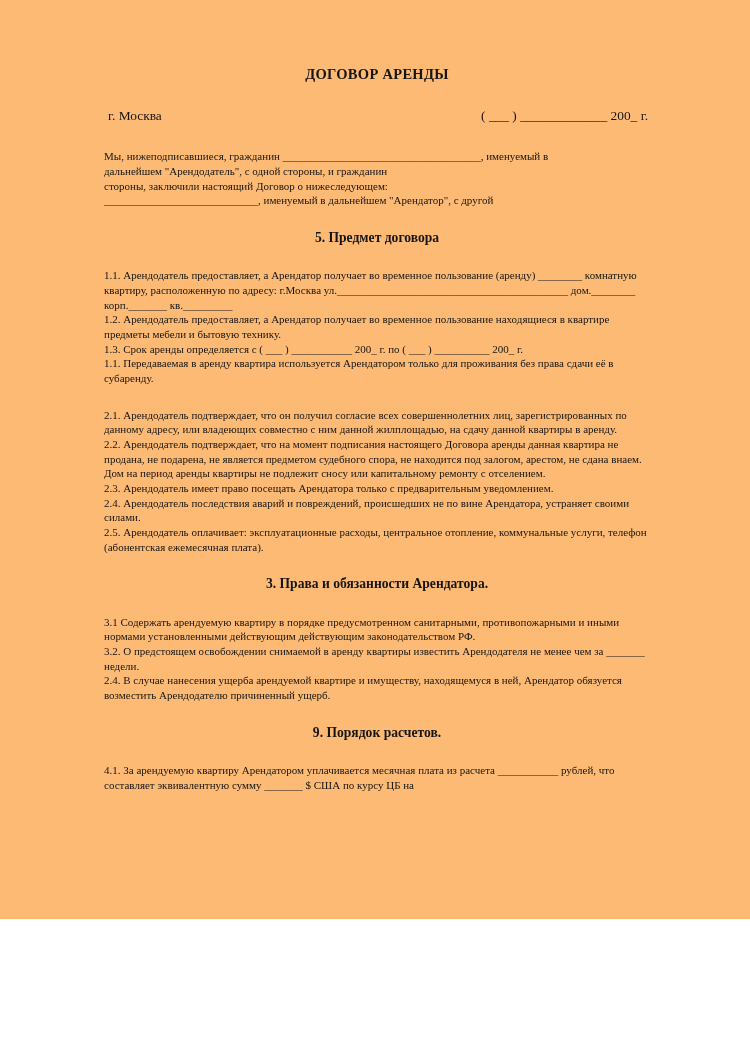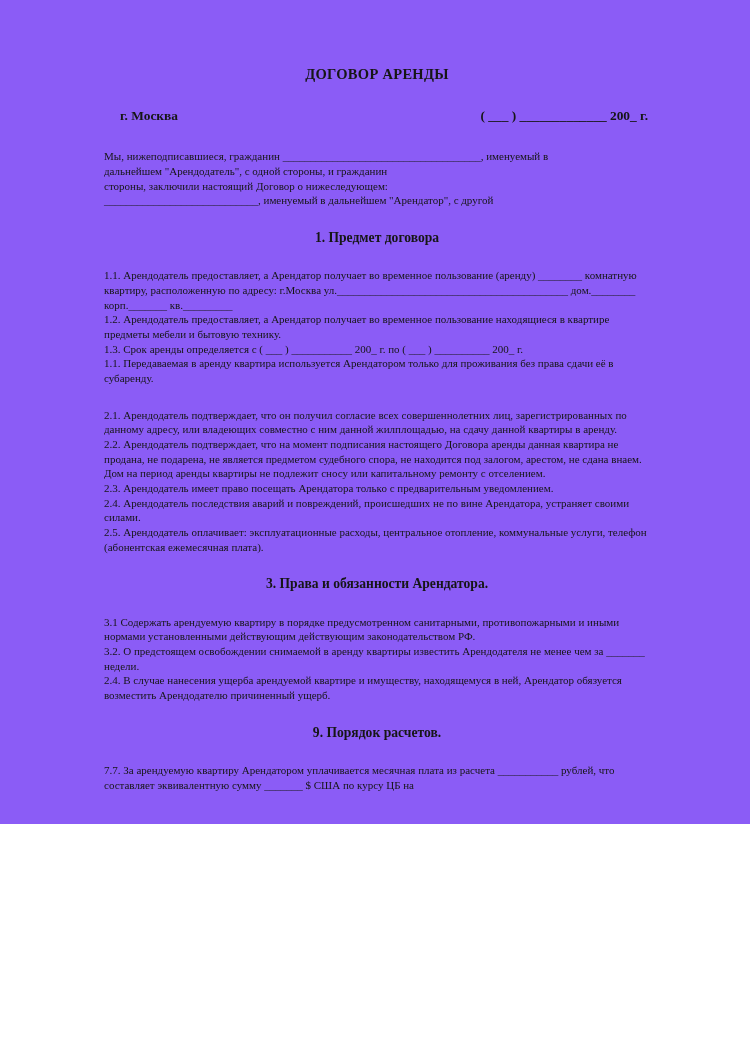--- a/index.html
+++ b/index.html
@@ -4,22 +4,22 @@
 <title>Договор аренды</title>
 <style>
   html, body {
     margin: 0;
     padding: 0;
     background: #ffffff;
   }
   .page {
     position: relative;
     width: 750px;
-    height: 824px;
-    background: #8b5cf6;
+    height: 919px;
+    background: #fdba74;
     margin: 0 auto;
     overflow: hidden;
     font-family: "Liberation Serif", "DejaVu Serif", serif;
     color: #161616;
   }
   .doc-body {
     position: absolute;
     left: 104px;
     top: 66px;
     width: 546px;
@@ -29,24 +29,23 @@
     font-weight: bold;
     font-size: 14.5px;
     letter-spacing: 0.3px;
     margin: 0 0 24px 0;
     line-height: 1.2;
   }
   .place-date-row {
     display: flex;
     justify-content: space-between;
     align-items: baseline;
-    margin: 0 0 24px 16px;
+    margin: 0 0 24px 4px;
     font-size: 13.4px;
     line-height: 1.33;
-    font-weight: bold;
   }
   .place-date-row .place {
     white-space: nowrap;
   }
   .place-date-row .date {
     white-space: nowrap;
     padding-right: 2px;
   }
   p.para {
     margin: 0 0 0 0;
@@ -85,21 +84,21 @@
       <span class="date">(  ___  ) _____________ 200_ г.</span>
     </div>
 
     <div class="block">
       <p class="para">Мы, нижеподписавшиеся, гражданин ____________________________________, именуемый в</p>
       <p class="para">дальнейшем "Арендодатель", с одной стороны, и гражданин</p>
       <p class="para">стороны, заключили настоящий Договор о нижеследующем:</p>
       <p class="para">____________________________, именуемый в дальнейшем "Арендатор", с другой</p>
     </div>
 
-    <h2 class="section-head first">1. Предмет договора</h2>
+    <h2 class="section-head first">5. Предмет договора</h2>
     <div class="block">
       <p class="para">1.1. Арендодатель предоставляет, а Арендатор получает во временное пользование (аренду) ________ комнатную квартиру, расположенную по адресу: г.Москва ул.__________________________________________ дом.________ корп._______ кв._________</p>
       <p class="para">1.2. Арендодатель предоставляет, а Арендатор получает во временное пользование находящиеся в квартире предметы мебели и бытовую технику.</p>
       <p class="para">1.3. Срок аренды определяется с (  ___  ) ___________ 200_ г. по (  ___  ) __________ 200_ г.</p>
       <p class="para">1.1. Передаваемая в аренду квартира используется Арендатором только для проживания без права сдачи её в субаренду.</p>
     </div>
 
     <div class="block">
       <p class="para">2.1. Арендодатель подтверждает, что он получил согласие всех совершеннолетних лиц, зарегистрированных по данному адресу, или владеющих совместно с ним данной жилплощадью, на сдачу данной квартиры в аренду.</p>
       <p class="para">2.2. Арендодатель подтверждает, что на момент подписания настоящего Договора аренды данная квартира не продана, не подарена, не является предметом судебного спора, не находится под залогом, арестом, не сдана внаем. Дом на период аренды квартиры не подлежит сносу или капитальному ремонту с отселением.</p>
@@ -110,17 +109,17 @@
 
     <h2 class="section-head">3. Права и обязанности Арендатора.</h2>
     <div class="block">
       <p class="para">3.1 Содержать арендуемую квартиру в порядке предусмотренном санитарными, противопожарными и иными нормами установленными действующим действующим законодательством РФ.</p>
       <p class="para">3.2. О предстоящем освобождении снимаемой в аренду квартиры известить Арендодателя не менее чем за _______ недели.</p>
       <p class="para">2.4. В случае нанесения ущерба арендуемой квартире и имуществу, находящемуся в ней, Арендатор обязуется возместить Арендодателю причиненный ущерб.</p>
     </div>
 
     <h2 class="section-head">9. Порядок расчетов.</h2>
     <div class="block tight">
-      <p class="para">7.7. За арендуемую квартиру Арендатором уплачивается месячная плата из расчета ___________ рублей, что составляет эквивалентную сумму _______ $ США по курсу ЦБ на</p>
+      <p class="para">4.1. За арендуемую квартиру Арендатором уплачивается месячная плата из расчета ___________ рублей, что составляет эквивалентную сумму _______ $ США по курсу ЦБ на</p>
     </div>
 
   </div>
 </div>
 
 </body></html>

